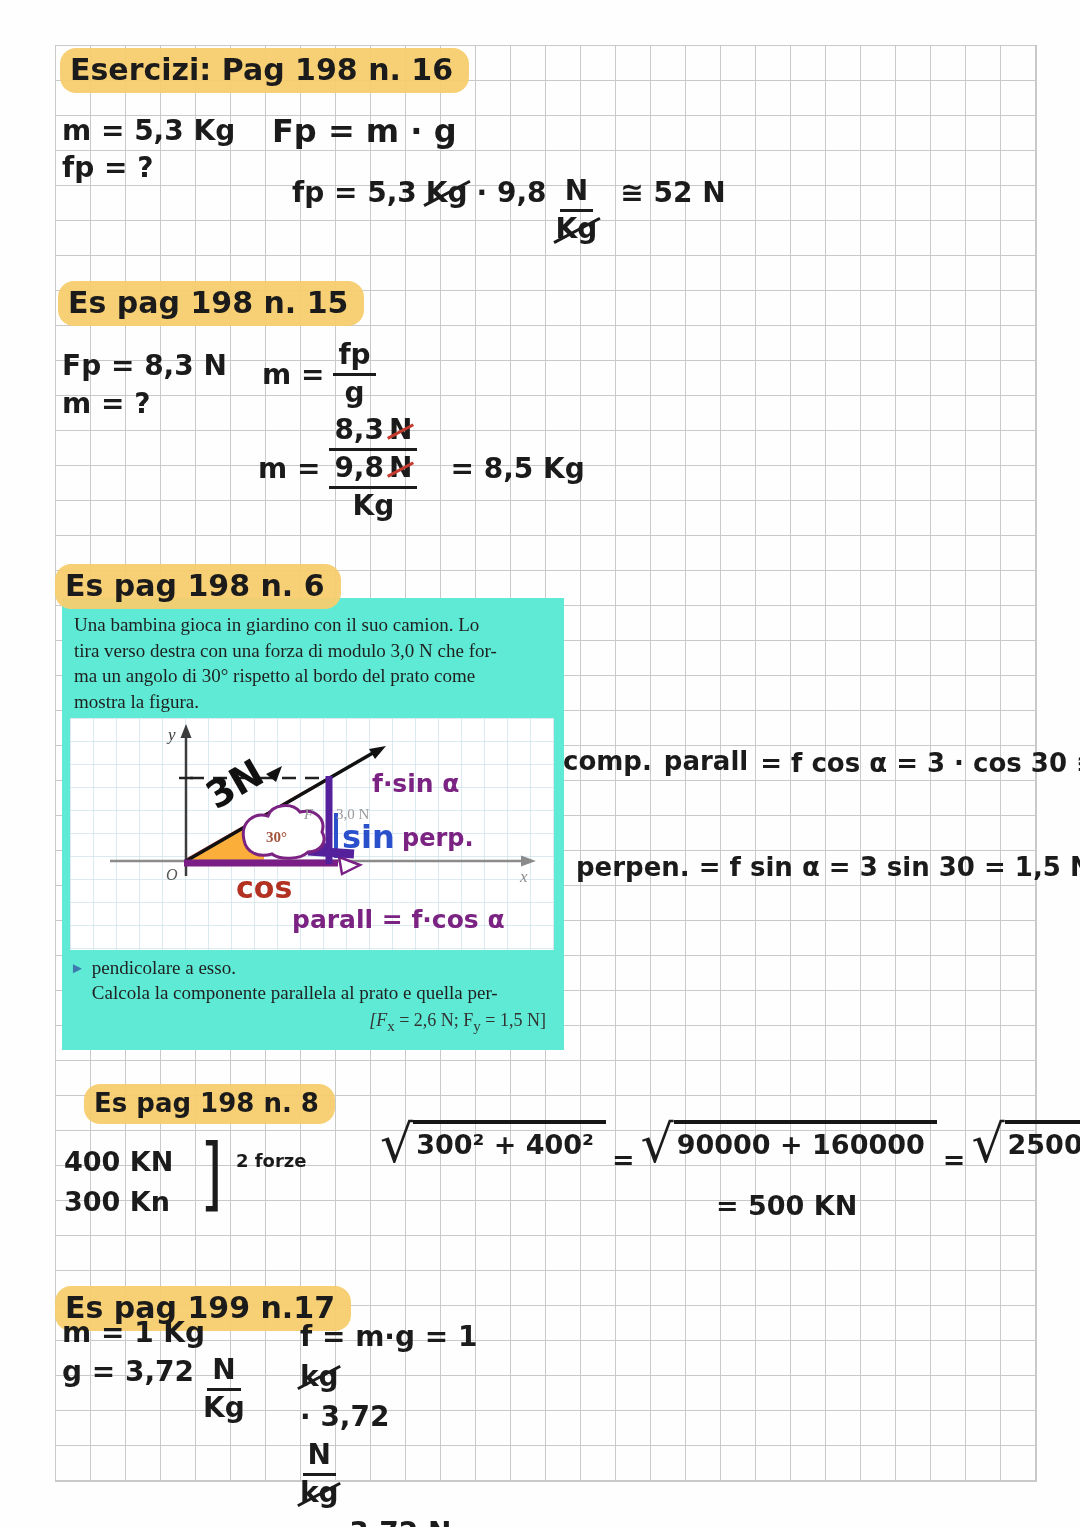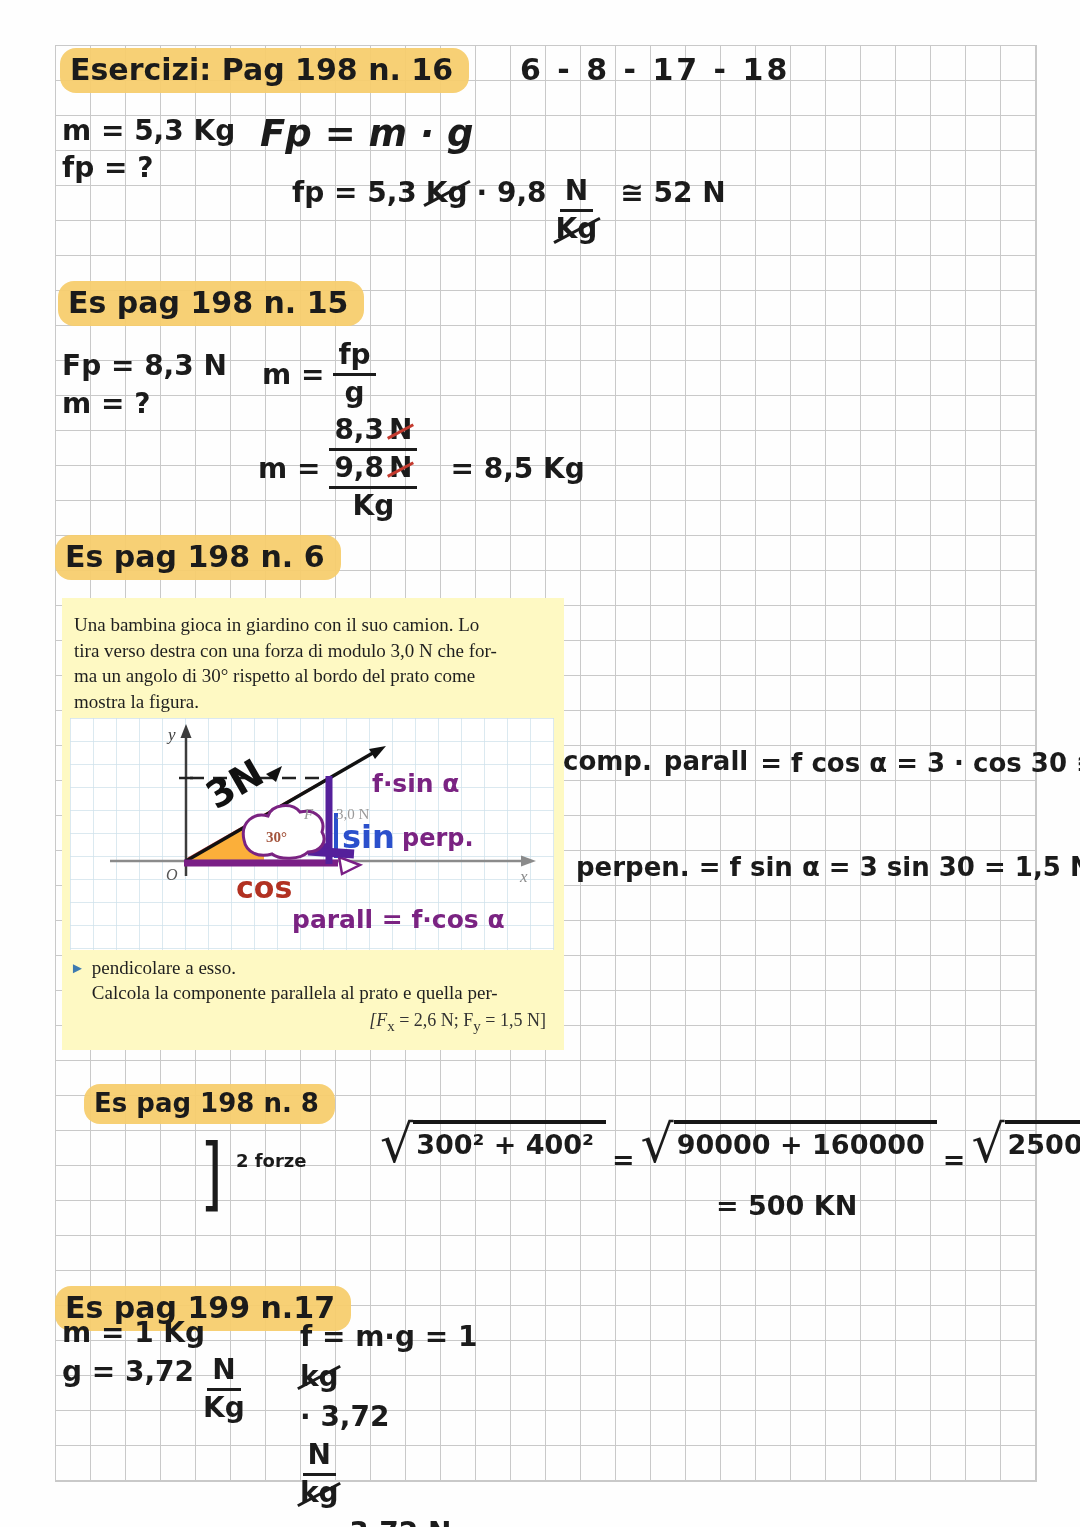--- a/index.html
+++ b/index.html
@@ -22,47 +22,46 @@
   .frac{display:inline-flex;flex-direction:column;align-items:center;line-height:1.1;}
   .frac .num{border-bottom:3px solid #1b1b1b;padding:0 5px 2px;display:inline-flex;gap:5px;}
   .frac .den{padding-top:2px;display:inline-flex;gap:5px;}
   .cancel{position:relative;display:inline-block;}
   .cancel::after{content:"";position:absolute;left:-12%;right:-12%;top:48%;
       border-top:3px solid #1b1b1b;transform:rotate(-28deg);}
   .cancel.red::after{border-top-color:#c43a2e;}
   .sqrt{display:inline-flex;align-items:flex-start;}
   .sqrt .sign{font-size:52px;line-height:.82;font-weight:500;transform:translateY(3px);}
   .sqrt .body{border-top:4px solid #161616;padding:5px 12px 0 3px;}
-  .book{position:absolute;left:62px;top:598px;width:502px;height:452px;background:#fef9c3;
+  .book{position:absolute;left:62px;top:598px;width:502px;height:452px;background:#5eead4;
         z-index:2;font-family:"Liberation Serif",serif;color:#1f1f1f;}
   .book-text{position:absolute;left:12px;top:14px;width:482px;font-size:19px;line-height:1.35;}
   .book-q{position:absolute;left:8px;top:358px;display:flex;gap:7px;font-size:19px;line-height:1.3;}
   .book-q .bullet{color:#3d7ab0;font-size:15px;padding-top:3px;}
   .book-ans{position:absolute;right:18px;top:412px;font-size:18px;color:#333;}
   .book-ans i{font-style:italic;}
   .note{font-size:26px;}
   .stack2{display:inline-flex;flex-direction:row;line-height:1.0;}
   .bracket{font-size:80px;font-weight:400;line-height:.95;transform:scaleX(.72);}
 </style>
 </head>
 <body>
 
 <div class="page">
   <div class="grid"></div>
 
   <div class="hw" style="left:60px;top:48px;">
     <span class="hl">Esercizi: Pag 198 n. 16</span>
   </div>
-  <div class="hw date" style="left:520px;top:52px;">6 - 8 - 17 - 18</div>
 
   <div class="hw lines" style="left:62px;top:112px;font-size:28px;line-height:37px;">
     <div>m = 5,3 Kg</div>
     <div>fp = ?</div>
   </div>
-  <div class="hw" style="left:260px;top:112px;font-size:37px;font-style:italic;">Fp = m · g</div>
+  <div class="hw" style="left:272px;top:112px;font-size:32px;">Fp = m · g</div>
 
   <div class="hw eqrow" style="left:292px;top:176px;font-size:28px;">
     <span>fp = 5,3</span>
     <span class="cancel">Kg</span>
     <span>· 9,8</span>
     <span class="frac">
       <span class="num">
           <span>N</span>
         </span>
       <span class="den">
@@ -105,21 +104,21 @@
           </span>
           <span class="den">
               <span>Kg</span>
             </span>
         </span>
       </span>
     </span>
     <span style="margin-left:24px;">= 8,5 Kg</span>
   </div>
 
-  <div class="hw" style="left:55px;top:535px;">
+  <div class="hw" style="left:55px;top:564px;">
     <span class="hl">Es pag 198 n. 6</span>
   </div>
 
   <div class="book">
     <div class="book-text">
       <div>Una bambina gioca in giardino con il suo camion. Lo</div>
       <div>tira verso destra con una forza di modulo 3,0 N che for-</div>
       <div>ma un angolo di 30° rispetto al bordo del prato come</div>
       <div>mostra la figura.</div>
     </div>
@@ -189,20 +188,24 @@
     <span class="stack2">
       <span>comp.</span>
       <span style="padding-left:12px;">parall</span>
     </span>
     <span style="margin-left:12px;white-space:nowrap;">= f cos α = 3 · cos 30 ≅ 2,6 N</span>
   </div>
   <div class="hw note" style="left:576px;top:852px;white-space:nowrap;">perpen. = f sin α = 3 sin 30 = 1,5 N</div>
 
   <div class="hw" style="left:52px;top:1084px;">
     <span class="hl" style="font-size:26px;margin-left:32px;">Es pag 198 n. 8</span>
+  </div>
+  <div class="hw lines" style="left:64px;top:1142px;font-size:27px;line-height:40px;">
+    <div>400 KN</div>
+    <div>300 Kn</div>
   </div>
   <div class="hw bracket" style="left:196px;top:1136px;">]</div>
   <div class="hw" style="left:236px;top:1150px;font-size:18px;">2 forze</div>
 
   <div class="hw eqrow" style="left:380px;top:1120px;font-size:27px;gap:6px;">
     <span class="sqrt">
       <span class="sign">√</span>
       <span class="body">300² + 400²</span>
     </span>
     <span style="margin-top:24px;">=</span>

